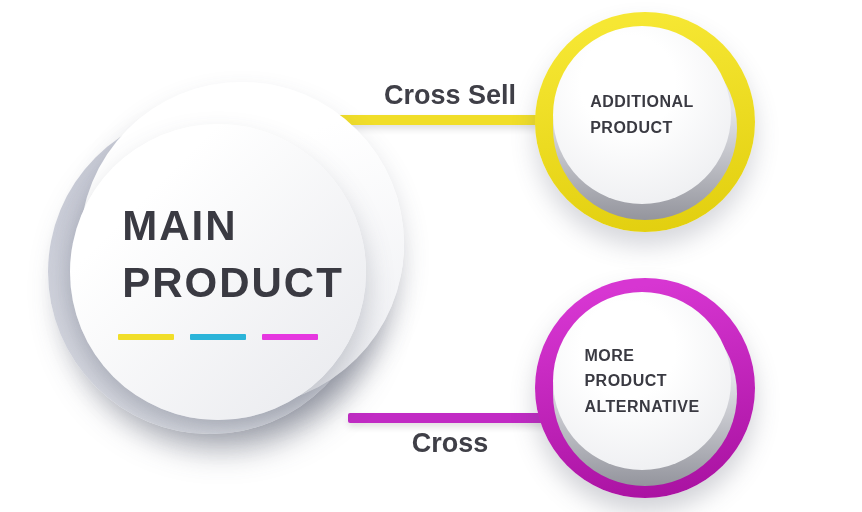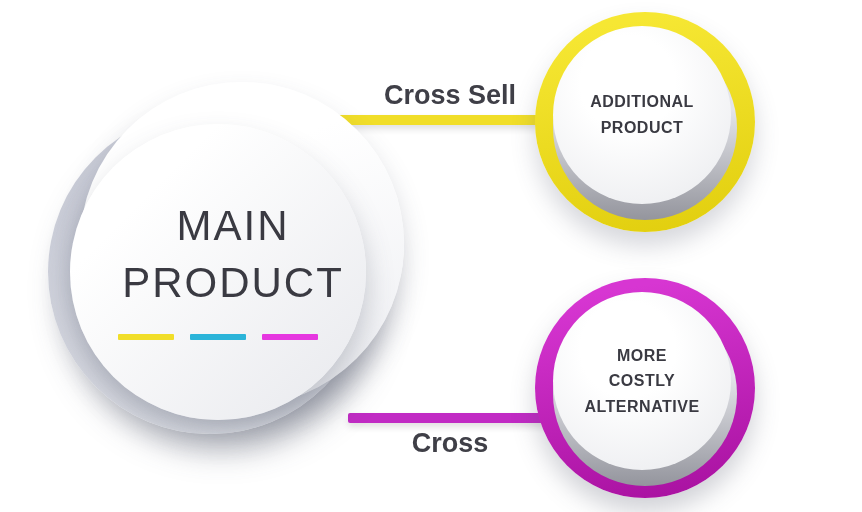--- a/index.html
+++ b/index.html
@@ -45,24 +45,24 @@
     }
     .main-content {
       position: absolute;
       left: 70px; top: 124px; width: 296px; height: 296px;
       z-index: 5;
       display: flex; flex-direction: column;
       align-items: center; justify-content: center;
       padding-bottom: 6px; box-sizing: border-box;
     }
     .main-title {
-      font-size: 42px; font-weight: normal;
+      font-size: 42px; font-weight: bold;
       letter-spacing: 2px; line-height: 1.35;
       color: var(--title-text);
-      text-align: center; white-space: pre-line; margin-left: 30px;
+      white-space: pre-line; margin-left: 30px;
     }
     .dash-row { display: flex; gap: 16px; margin-top: 22px; }
     .dash { width: 56px; height: 6px; border-radius: 1px; }
     .dash-yellow { background: var(--accent-yellow); }
     .dash-cyan { background: var(--accent-cyan); }
     .dash-magenta { background: var(--dash-magenta); }
 
     
     .line {
       position: absolute; height: 10px; z-index: 1; border-radius: 2px;
@@ -107,21 +107,21 @@
       z-index: 4;
       display: flex; align-items: center; justify-content: center;
     }
     .inner-top { left: 553px; top: 26px; }
     .inner-bottom { left: 553px; top: 292px; }
 
     .node-title {
       font-size: 16px; font-weight: bold;
       letter-spacing: 0.5px; line-height: 1.6;
       color: var(--title-text);
-      text-align: center; white-space: pre-line;
+      text-align: left; white-space: pre-line;
     }
   </style>
 </head>
 <body>
 
 <div class="stage">
 
   <div class="line line-yellow"></div>
   <div class="line line-magenta"></div>
 
@@ -145,17 +145,17 @@
   <div class="circle node-crescent crescent-top"></div>
   <div class="circle node-inner inner-top">
     <div class="node-title">ADDITIONAL
 PRODUCT</div>
   </div>
 
   <div class="circle ring-magenta"></div>
   <div class="circle node-crescent crescent-bottom"></div>
   <div class="circle node-inner inner-bottom">
     <div class="node-title">MORE
-COSTLY
+PRODUCT
 ALTERNATIVE</div>
   </div>
 
 </div>
 
 </body></html>

